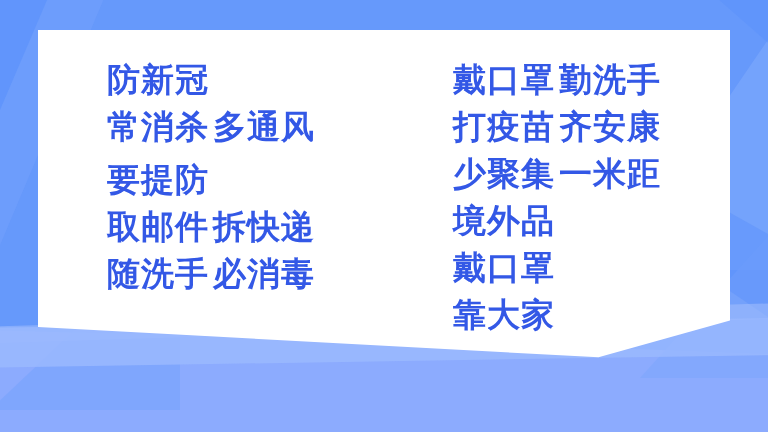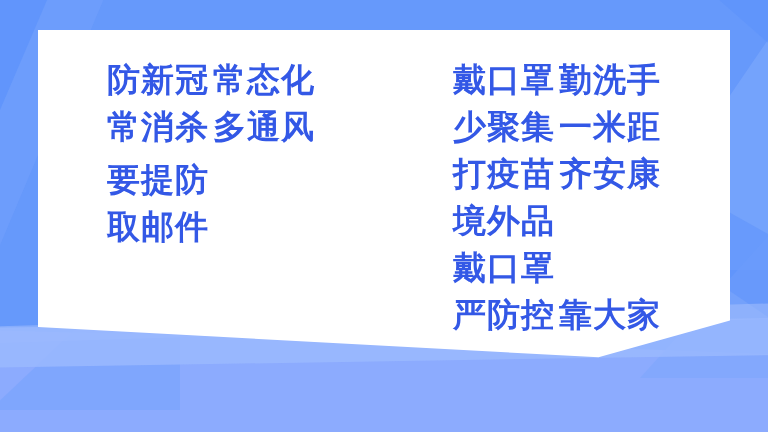--- a/index.html
+++ b/index.html
@@ -174,55 +174,58 @@
   <div class="lower-band2"></div>
   <div class="lower-band"></div>
 
   <div class="panel"></div>
 
   <div class="slogans">
 
     <div class="col">
       <div class="line">
         <span class="seg">防新冠</span>
-        <span class="seg">常态化</span>
       </div>
       <div class="line">
         <span class="seg">常消杀</span>
         <span class="seg">多通风</span>
       </div>
       <div class="line">
       </div>
       <div class="line">
         <span class="seg">要提防</span>
       </div>
       <div class="line">
         <span class="seg">取邮件</span>
+        <span class="seg">拆快递</span>
+      </div>
+      <div class="line">
+        <span class="seg">随洗手</span>
+        <span class="seg">必消毒</span>
       </div>
     </div>
 
     <div class="col">
       <div class="line">
         <span class="seg">戴口罩</span>
         <span class="seg">勤洗手</span>
       </div>
       <div class="line">
+        <span class="seg">打疫苗</span>
+        <span class="seg">齐安康</span>
+      </div>
+      <div class="line">
         <span class="seg">少聚集</span>
         <span class="seg">一米距</span>
       </div>
       <div class="line">
-        <span class="seg">打疫苗</span>
-        <span class="seg">齐安康</span>
-      </div>
-      <div class="line">
         <span class="seg">境外品</span>
       </div>
       <div class="line">
         <span class="seg">戴口罩</span>
       </div>
       <div class="line">
-        <span class="seg">严防控</span>
         <span class="seg">靠大家</span>
       </div>
     </div>
 
   </div>
 </div>
 
 </body></html>

